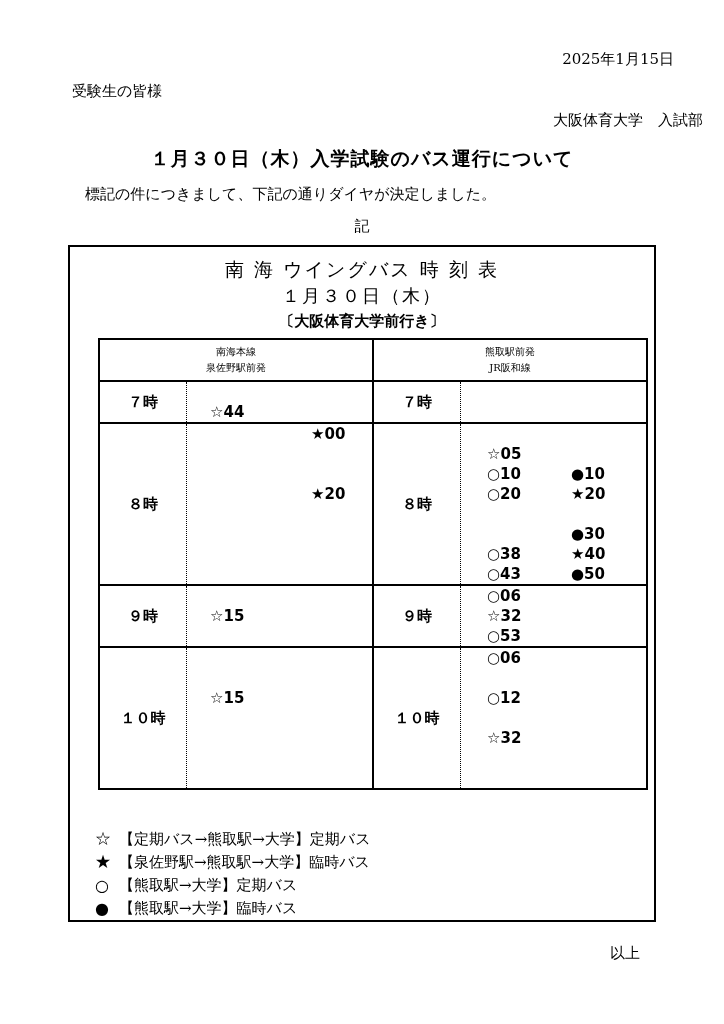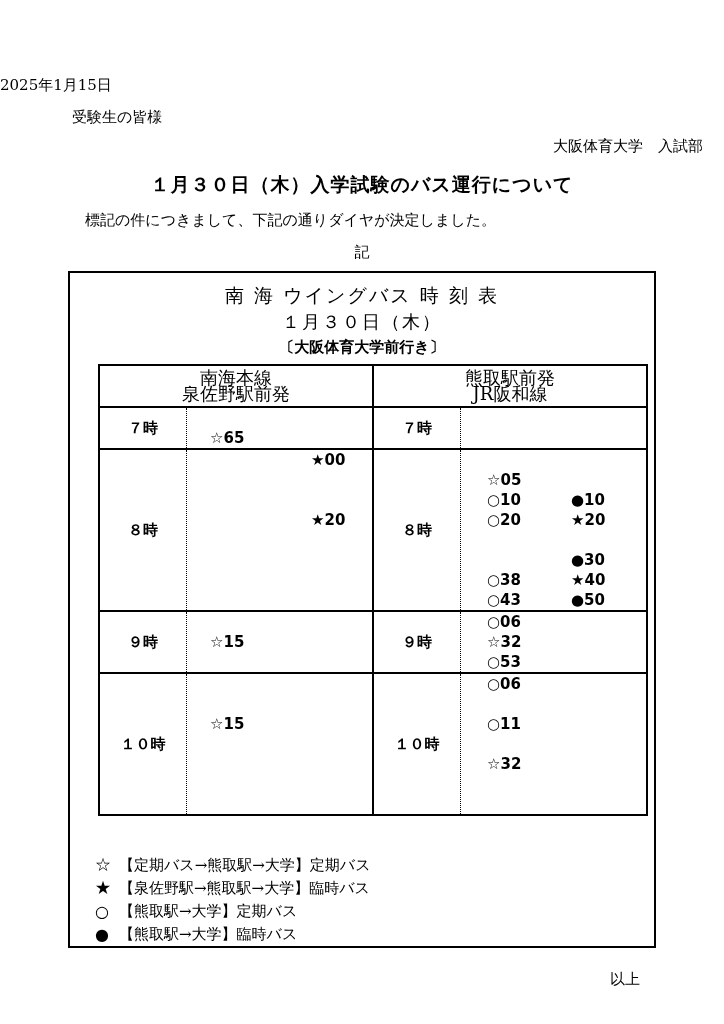--- a/index.html
+++ b/index.html
@@ -5,21 +5,21 @@
   * { margin:0; padding:0; box-sizing:border-box; }
   html,body { background:#fff; }
   body {
     width:724px; height:1024px; position:relative; overflow:hidden;
     font-family:"DejaVu Serif","Liberation Serif",serif;
     color:#000;
   }
   .page { width:724px; height:1024px; }
 
   
-  .doc-date { padding-top:76px; margin-right:50px; text-align:left; font-size:15px; }
+  .doc-date { padding-top:50px; margin-right:50px; text-align:right; font-size:15px; }
   .salutation { margin:13px 0 0 72px; font-size:15px; }
   .sender { margin:10px 21px 0 0; text-align:right; font-size:15px; }
   .doc-title { margin-top:15px; text-align:center; font-size:19px; font-weight:bold; letter-spacing:1px; line-height:26px; }
   .doc-body { margin:13px 0 0 85px; font-size:15px; line-height:20px; }
   .record-marker { margin-top:13px; text-align:center; font-size:15px; }
 
   
   .box {
     margin:9px 0 0 68px; width:588px; border:2px solid #000;
     padding-bottom:0;
@@ -31,21 +31,21 @@
 
   
   .tt {
     width:550px; margin:6px 0 0 28px; border:2px solid #000;
     font-family:"DejaVu Sans","Liberation Sans",sans-serif;
   }
   .tt-header { display:flex; height:40px; }
   .tt-hcell {
     width:272px; display:flex; flex-direction:column; justify-content:center;
     text-align:center; font-family:"DejaVu Serif","Liberation Serif",serif;
-    font-size:18px; line-height:16px;
+    font-size:10px; line-height:16px;
   }
   .tt-hcell.second { width:274px; border-left:2px solid #000; }
 
   .tt-row { display:flex; border-top:2px solid #000; }
   .hour-cell {
     width:86px; display:flex; align-items:center; justify-content:center;
     font-size:15px; font-weight:bold; letter-spacing:0px;
   }
   .hour-cell.hour-r { width:88px; border-left:2px solid #000; }
   .times-cell { flex:1; border-left:1px dotted #000; overflow:hidden; }
@@ -88,21 +88,21 @@
           </div>
           <div class="tt-hcell second">
             <div>熊取駅前発</div>
             <div>JR阪和線</div>
           </div>
         </div>
         <div class="tt-row" style="height: 42px;">
           <div class="hour-cell">７時</div>
           <div class="times-cell nankai">
             <div class="tl"><span class="sub-l"></span><span class="sub-r"></span></div>
-            <div class="tl"><span class="sub-l">☆65</span><span class="sub-r"></span></div>
+            <div class="tl"><span class="sub-l">☆44</span><span class="sub-r"></span></div>
           </div>
           <div class="hour-cell hour-r">７時</div>
           <div class="times-cell jr">
             <div class="tl"><span class="sub-l"></span><span class="sub-r"></span></div>
             <div class="tl"><span class="sub-l"></span><span class="sub-r"></span></div>
           </div>
         </div>
         <div class="tt-row" style="height: 162px;">
           <div class="hour-cell">８時</div>
           <div class="times-cell nankai">
@@ -149,21 +149,21 @@
             <div class="tl"><span class="sub-l">☆15</span><span class="sub-r"></span></div>
             <div class="tl"><span class="sub-l"></span><span class="sub-r"></span></div>
             <div class="tl"><span class="sub-l"></span><span class="sub-r"></span></div>
             <div class="tl"><span class="sub-l"></span><span class="sub-r"></span></div>
             <div class="tl"><span class="sub-l"></span><span class="sub-r"></span></div>
           </div>
           <div class="hour-cell hour-r">１０時</div>
           <div class="times-cell jr">
             <div class="tl"><span class="sub-l">○06</span><span class="sub-r"></span></div>
             <div class="tl"><span class="sub-l"></span><span class="sub-r"></span></div>
-            <div class="tl"><span class="sub-l">○11</span><span class="sub-r"></span></div>
+            <div class="tl"><span class="sub-l">○12</span><span class="sub-r"></span></div>
             <div class="tl"><span class="sub-l"></span><span class="sub-r"></span></div>
             <div class="tl"><span class="sub-l">☆32</span><span class="sub-r"></span></div>
             <div class="tl"><span class="sub-l"></span><span class="sub-r"></span></div>
             <div class="tl"><span class="sub-l"></span><span class="sub-r"></span></div>
           </div>
         </div>
       </div>
 
     <div class="legend" id="legend">
         <div class="legend-item">

